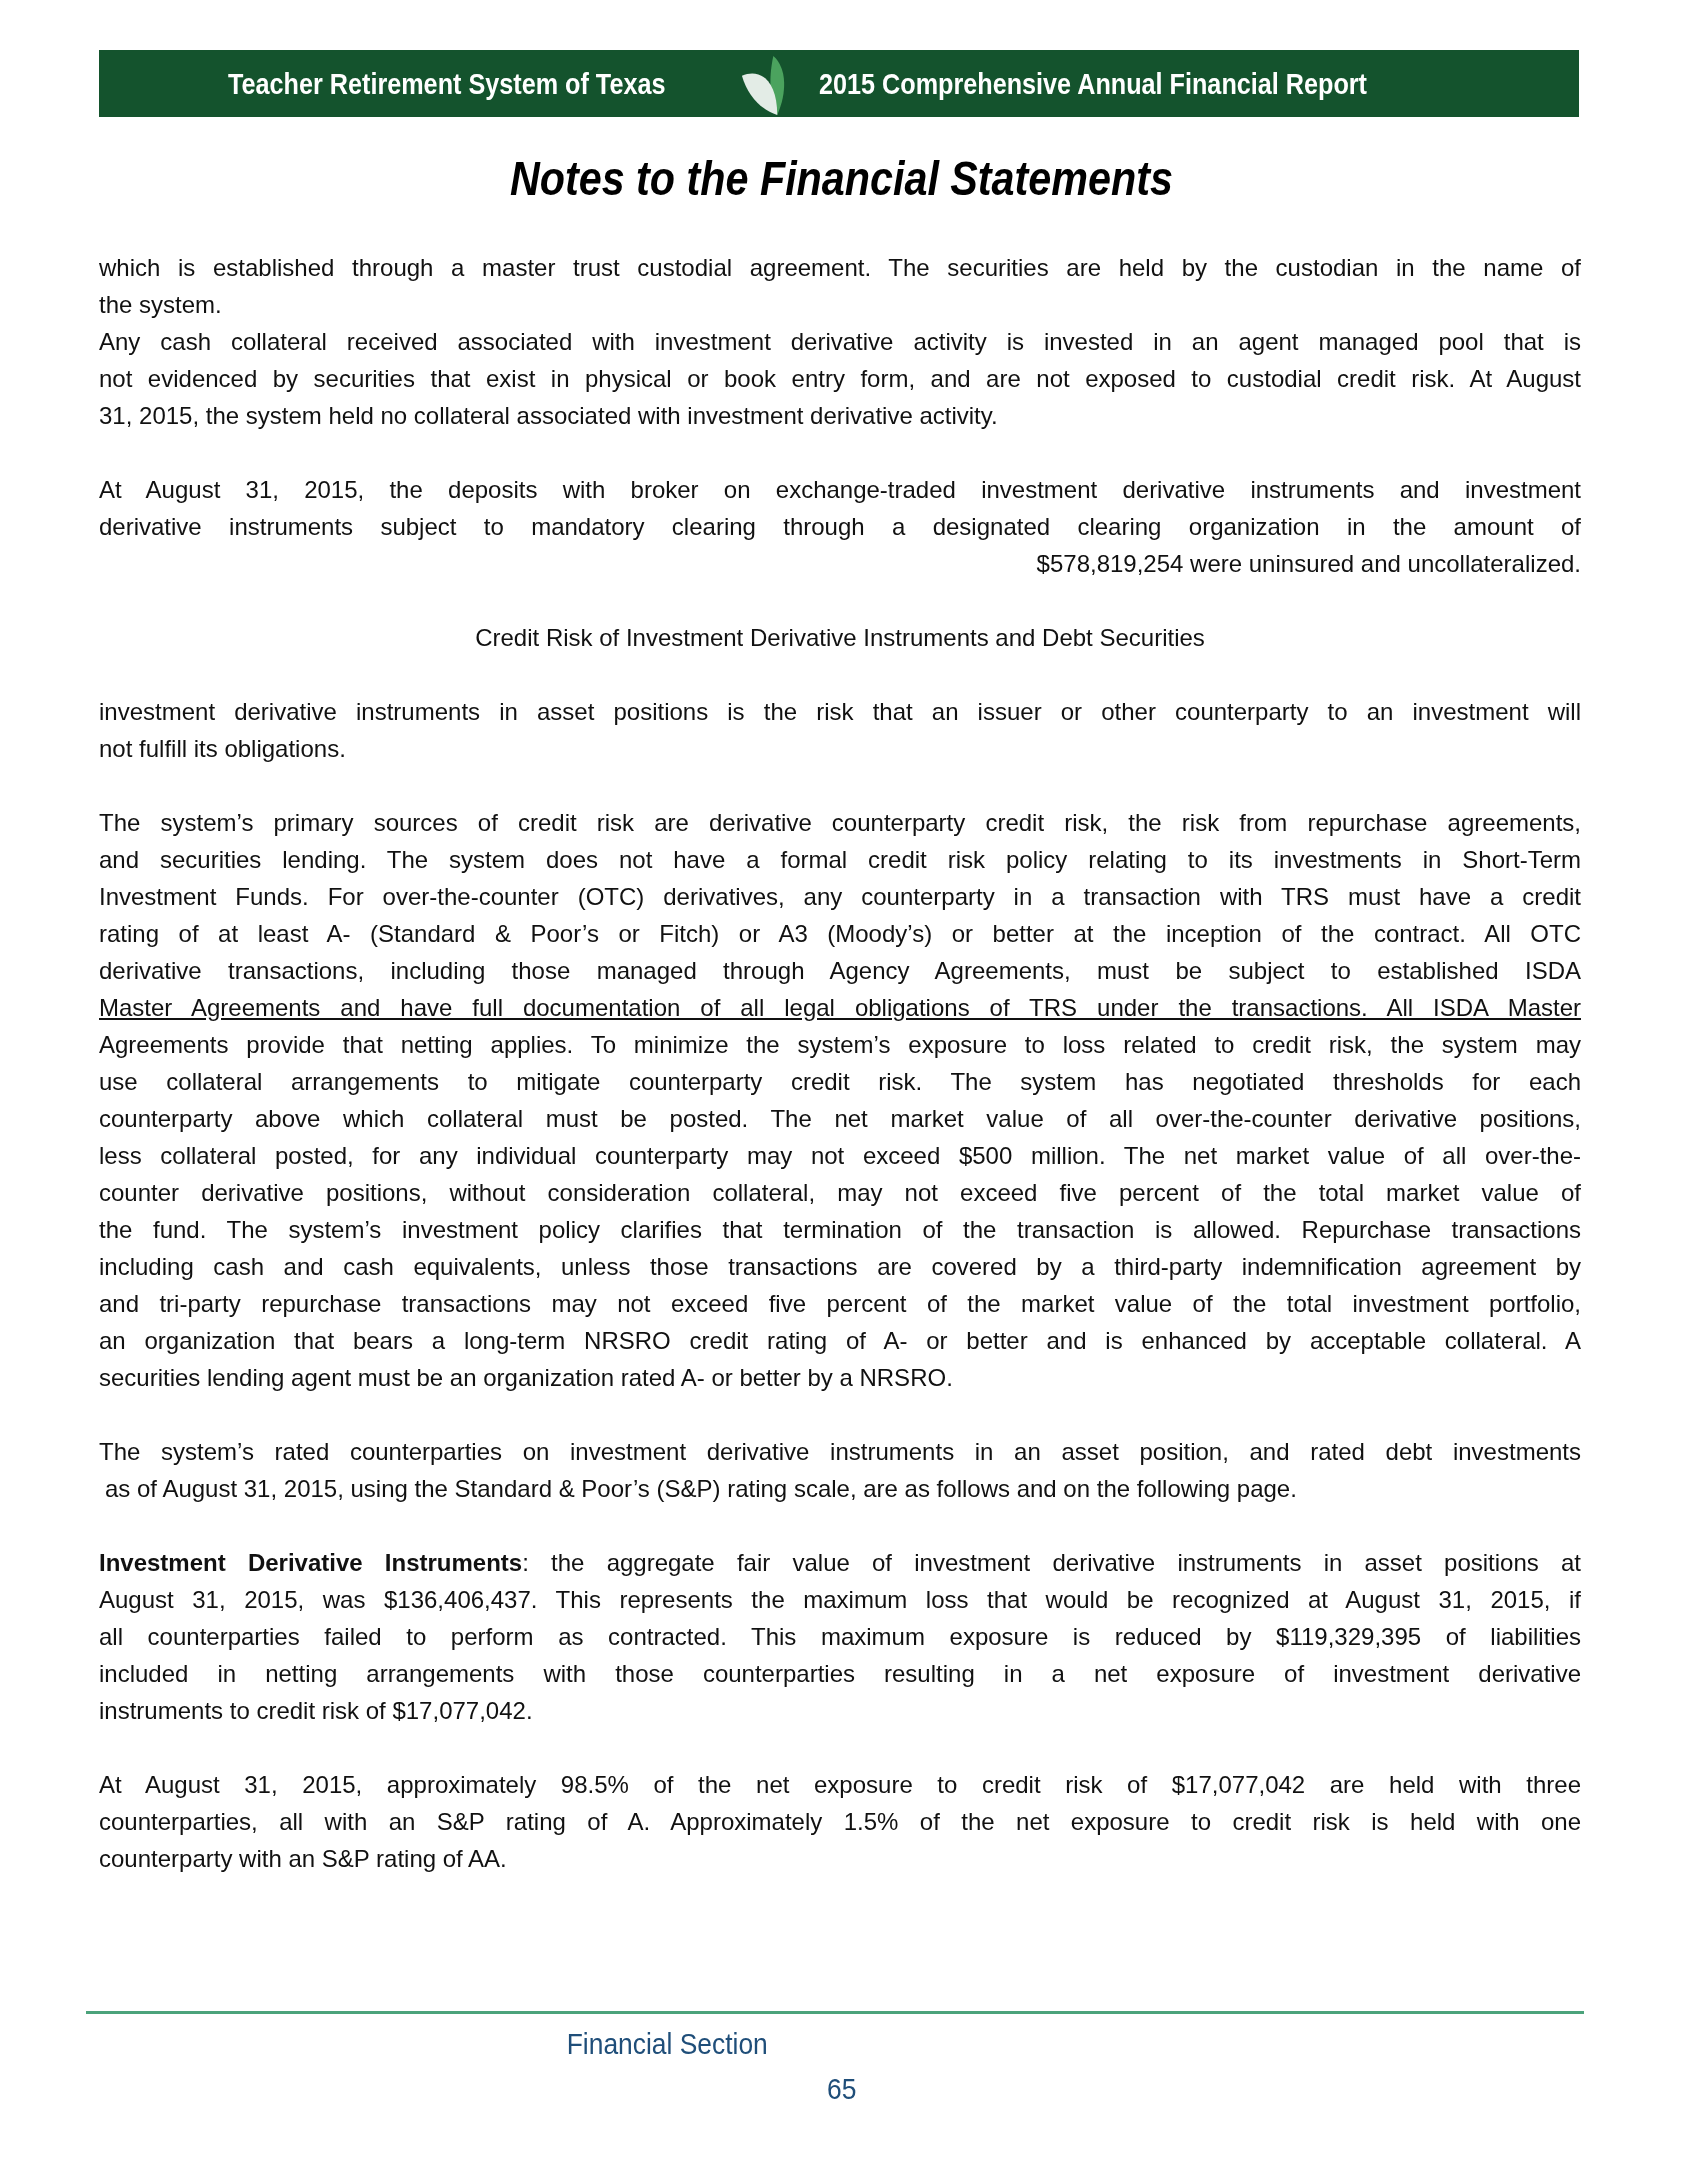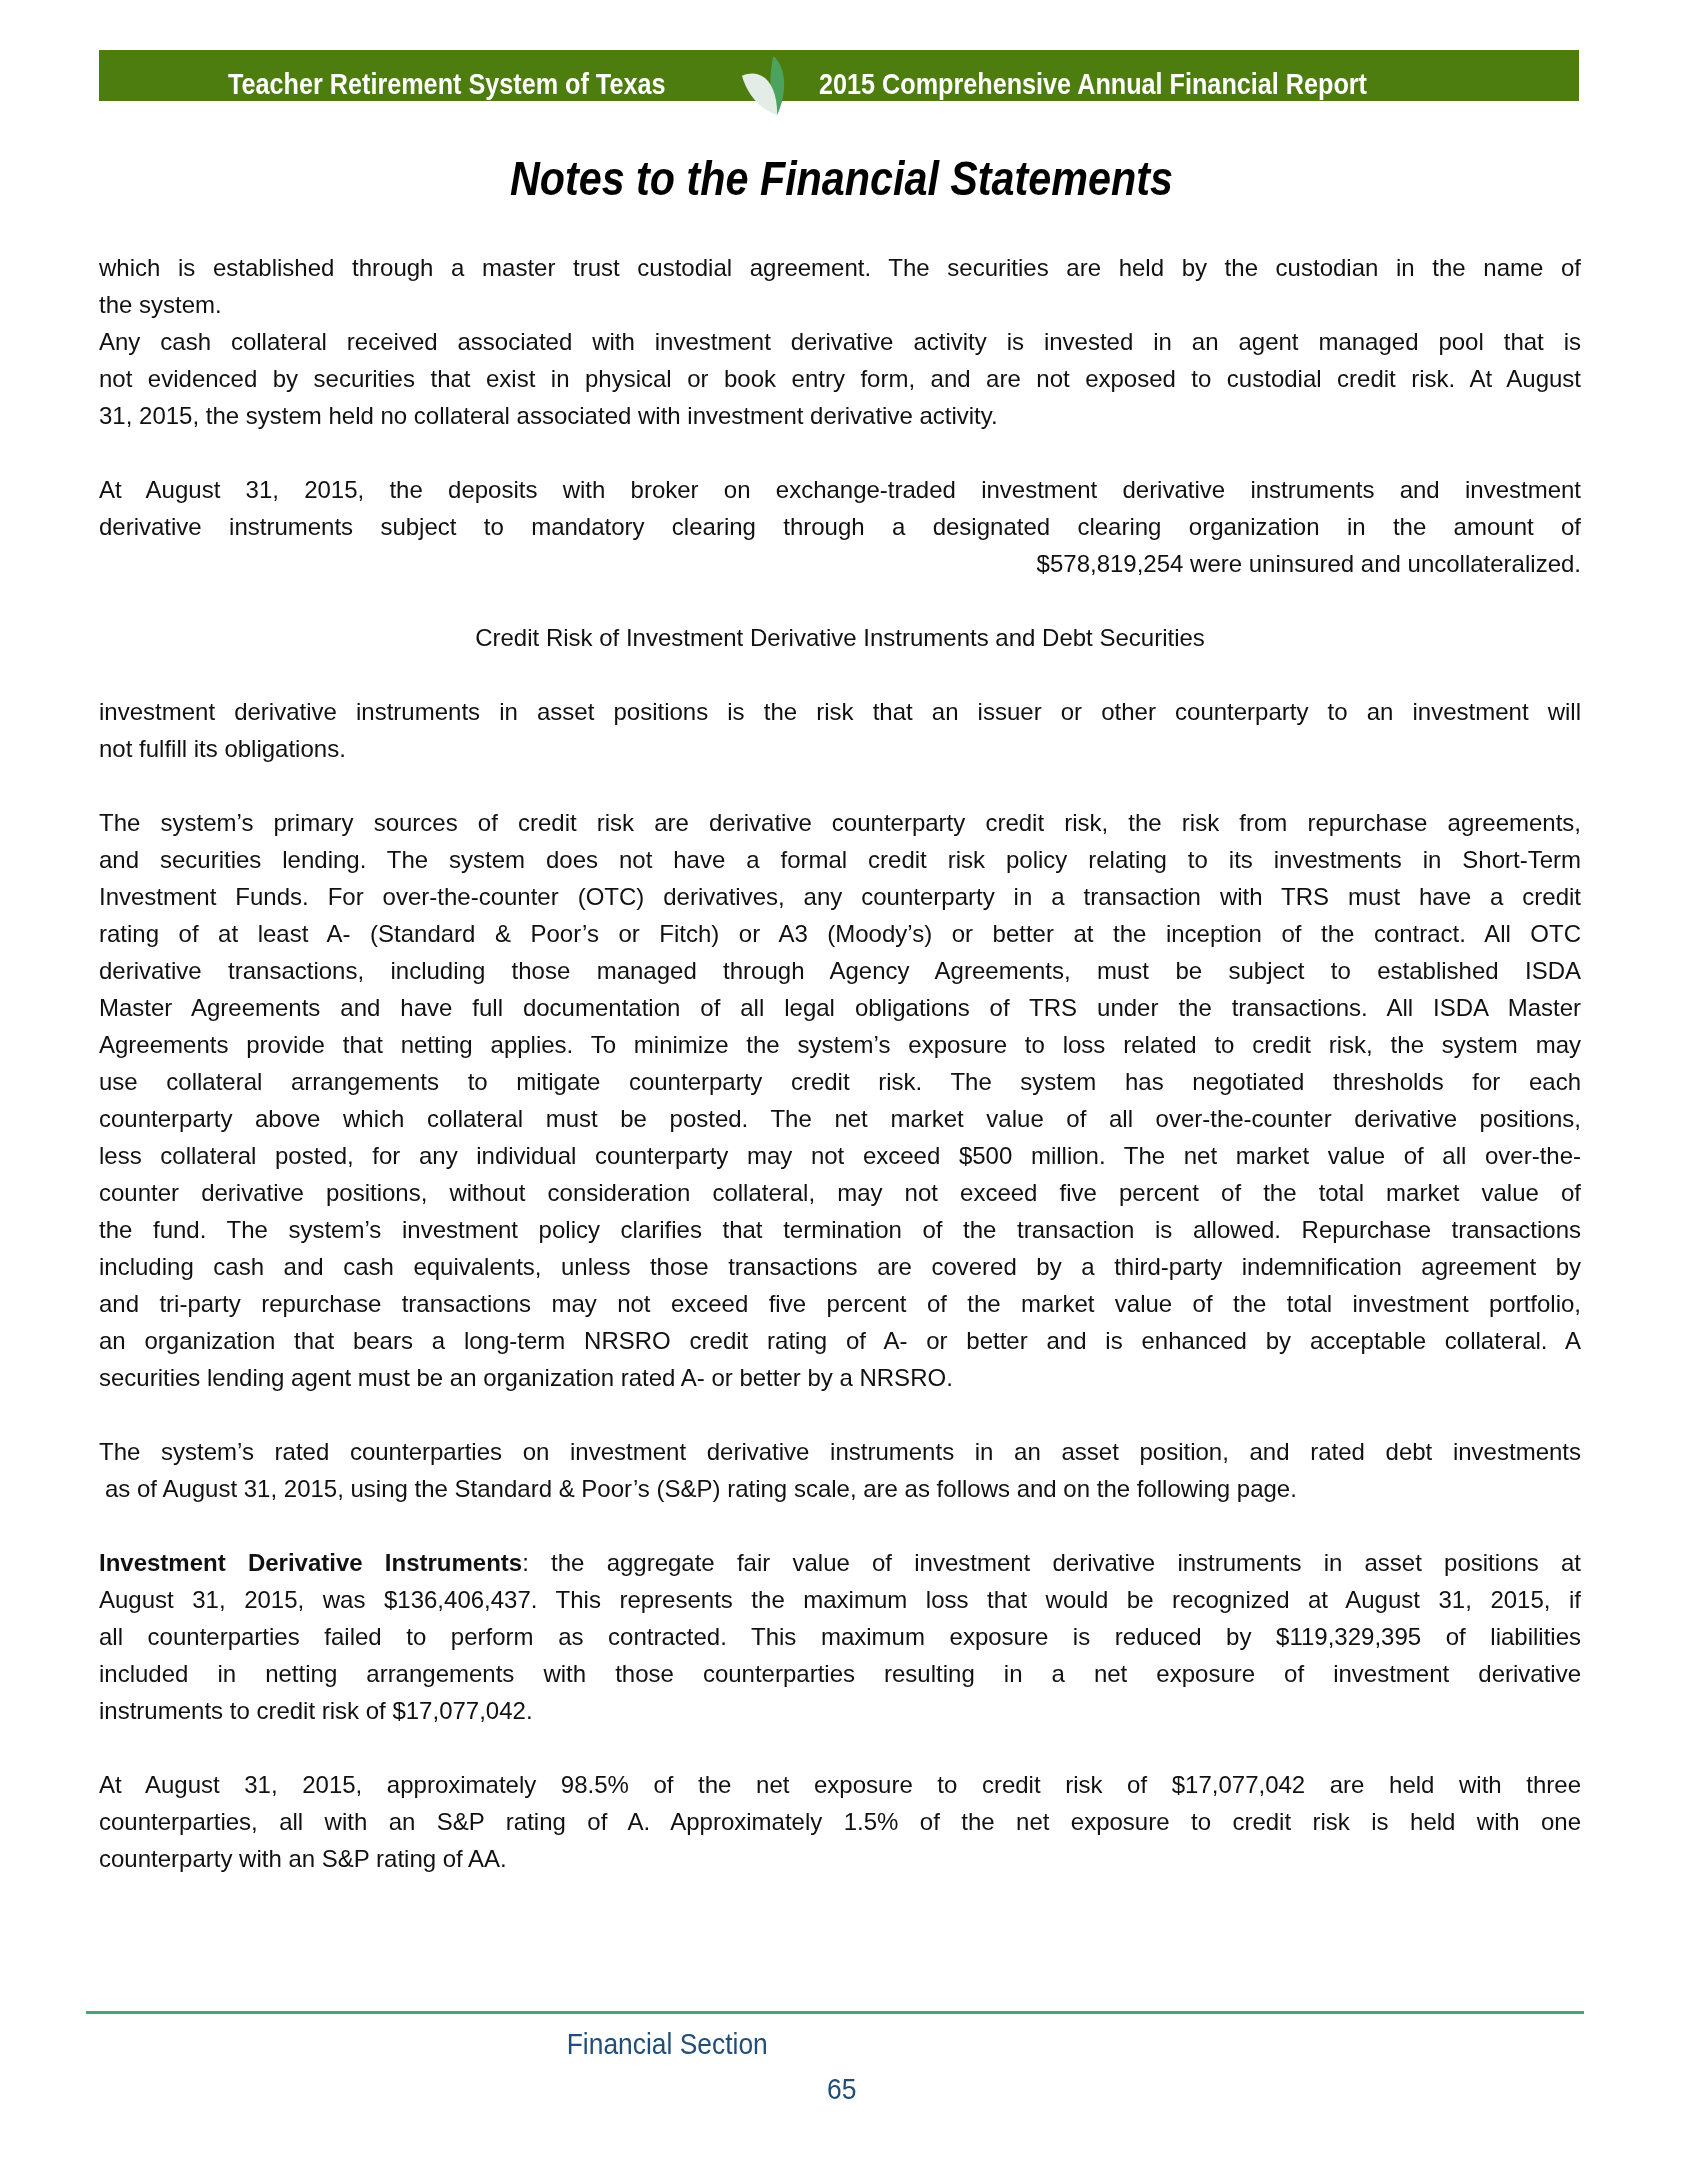--- a/index.html
+++ b/index.html
@@ -1,19 +1,19 @@
 <!DOCTYPE html>
 <html><head>
 <meta charset="utf-8">
 <style>
   html, body { margin: 0; padding: 0; background: #ffffff; }
   body { width: 1683px; height: 2178px; position: relative; overflow: hidden;
          font-family: "Liberation Sans", sans-serif; color: #111111; }
-  .banner { position: absolute; left: 99px; top: 50px; width: 1480px; height: 51px;
-            background: #4d7c0f; }
+  .banner { position: absolute; left: 99px; top: 50px; width: 1480px; height: 67px;
+            background: #14532d; }
   .banner-left, .banner-right { position: absolute; top: 14px; color: #ffffff;
             font-family: "Liberation Sans", sans-serif; font-weight: bold; font-size: 30px;
             line-height: 40px; white-space: nowrap; transform-origin: left center; }
   .banner-left { left: 129px; transform: scaleX(0.84); }
   .banner-right { left: 720px; transform: scaleX(0.84); }
   .leaf { position: absolute; left: 738px; top: 54px; width: 51px; height: 65px; }
   .page-title { position: absolute; left: 0; width: 1683px; top: 156px; text-align: center;
             font-family: "Liberation Sans", sans-serif; font-weight: bold; font-style: italic;
             font-size: 48px; line-height: 46px; color: #000000; }
   .page-title span { display: inline-block; transform: scaleX(0.86); }
@@ -79,21 +79,21 @@
   </div>
 
   <div class="gap"></div>
 
   <div>
     <div class="line justify" style="letter-spacing: 0px;">The system’s primary sources of credit risk are derivative counterparty credit risk, the risk from repurchase agreements,</div>
     <div class="line justify" style="letter-spacing: 0px;">and securities lending. The system does not have a formal credit risk policy relating to its investments in Short-Term</div>
     <div class="line justify" style="letter-spacing: 0px;">Investment Funds. For over-the-counter (OTC) derivatives, any counterparty in a transaction with TRS must have a credit</div>
     <div class="line justify" style="letter-spacing: 0px;">rating of at least A- (Standard &amp; Poor’s or Fitch) or A3 (Moody’s) or better at the inception of the contract. All OTC</div>
     <div class="line justify" style="letter-spacing: 0px;">derivative transactions, including those managed through Agency Agreements, must be subject to established ISDA</div>
-    <div class="line justify" style="letter-spacing: 0px;">Master Agreements and have full documentation of all legal obligations of TRS under the transactions. All ISDA Master</div>
+    <div class="line justify" style="letter-spacing: 0px; text-decoration: underline;">Master Agreements and have full documentation of all legal obligations of TRS under the transactions. All ISDA Master</div>
     <div class="line justify" style="letter-spacing: 0px;">Agreements provide that netting applies. To minimize the system’s exposure to loss related to credit risk, the system may</div>
     <div class="line justify" style="letter-spacing: 0px;">use collateral arrangements to mitigate counterparty credit risk. The system has negotiated thresholds for each</div>
     <div class="line justify" style="letter-spacing: 0px;">counterparty above which collateral must be posted. The net market value of all over-the-counter derivative positions,</div>
     <div class="line justify" style="letter-spacing: 0px;">less collateral posted, for any individual counterparty may not exceed $500 million. The net market value of all over-the-</div>
     <div class="line justify" style="letter-spacing: 0px;">counter derivative positions, without consideration collateral, may not exceed five percent of the total market value of</div>
     <div class="line justify" style="letter-spacing: 0px;">the fund. The system’s investment policy clarifies that termination of the transaction is allowed. Repurchase transactions</div>
     <div class="line justify" style="letter-spacing: 0px;">including cash and cash equivalents, unless those transactions are covered by a third-party indemnification agreement by</div>
     <div class="line justify" style="letter-spacing: 0px;">and tri-party repurchase transactions may not exceed five percent of the market value of the total investment portfolio,</div>
     <div class="line justify" style="letter-spacing: 0px;">an organization that bears a long-term NRSRO credit rating of A- or better and is enhanced by acceptable collateral. A</div>
     <div class="line" style="letter-spacing: 0px;">securities lending agent must be an organization rated A- or better by a NRSRO.</div>

